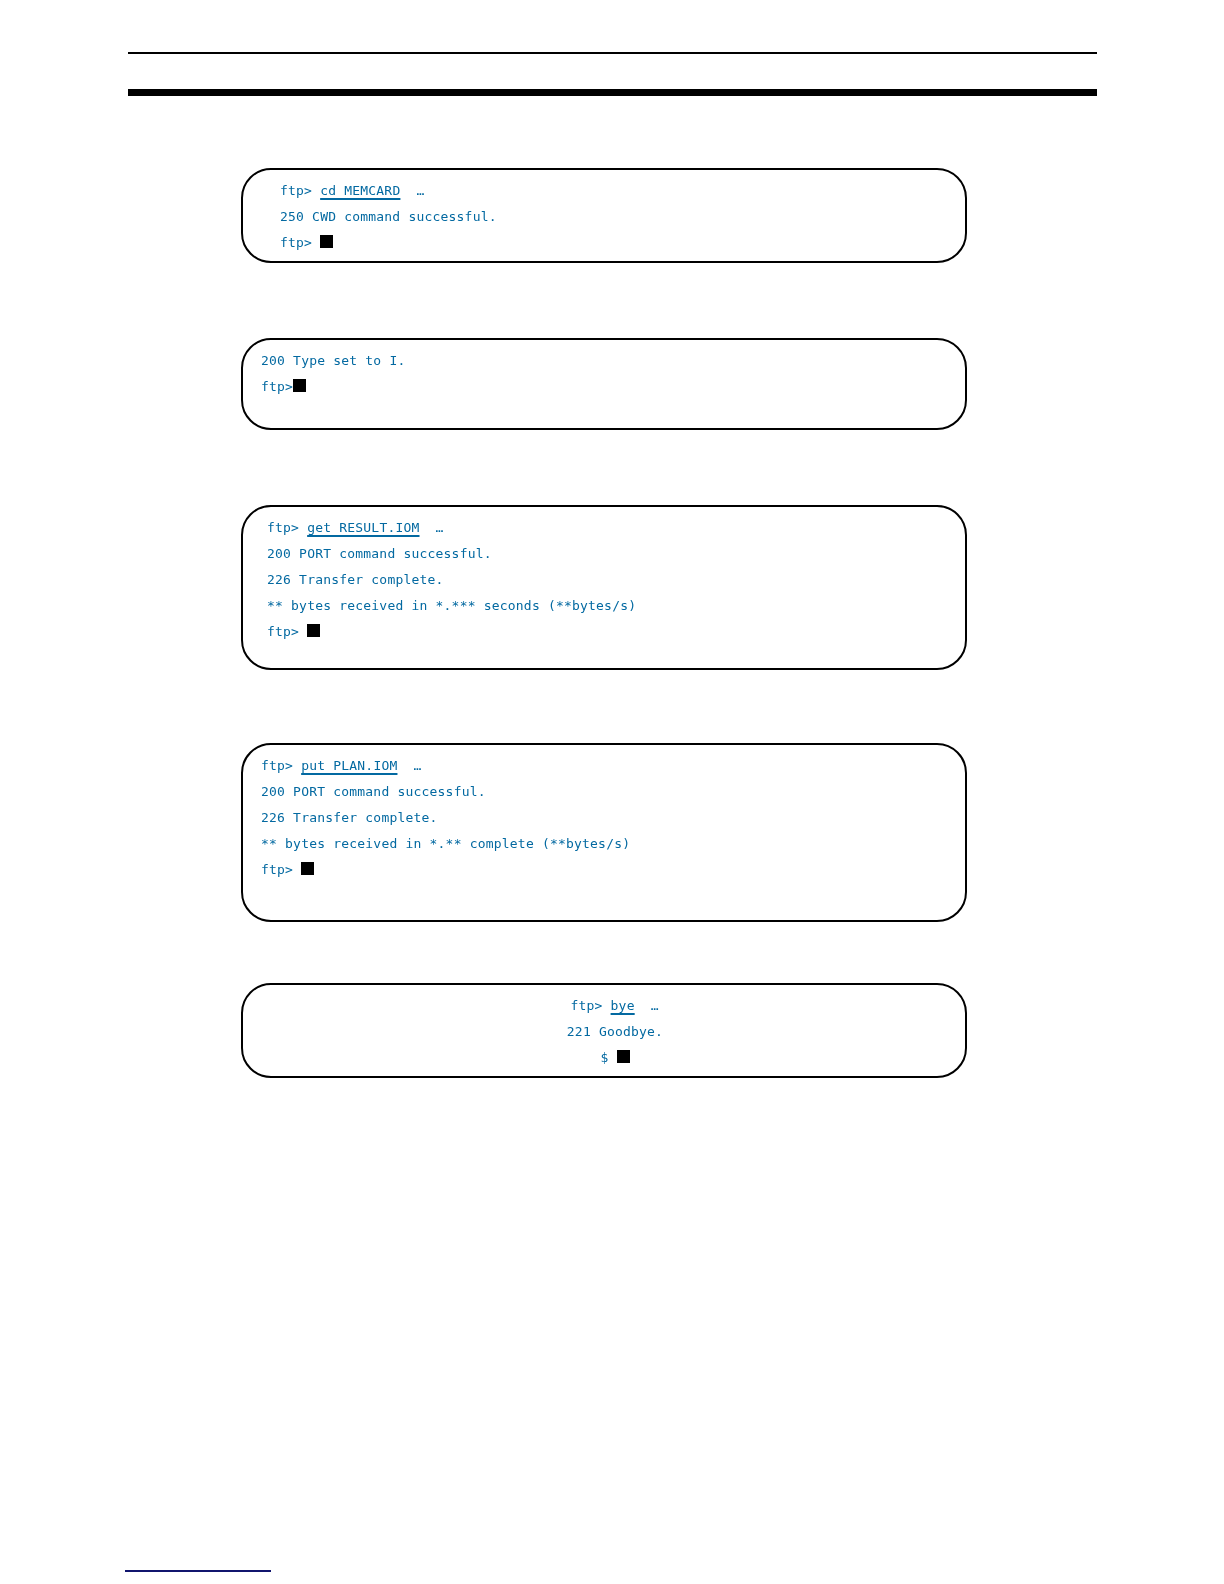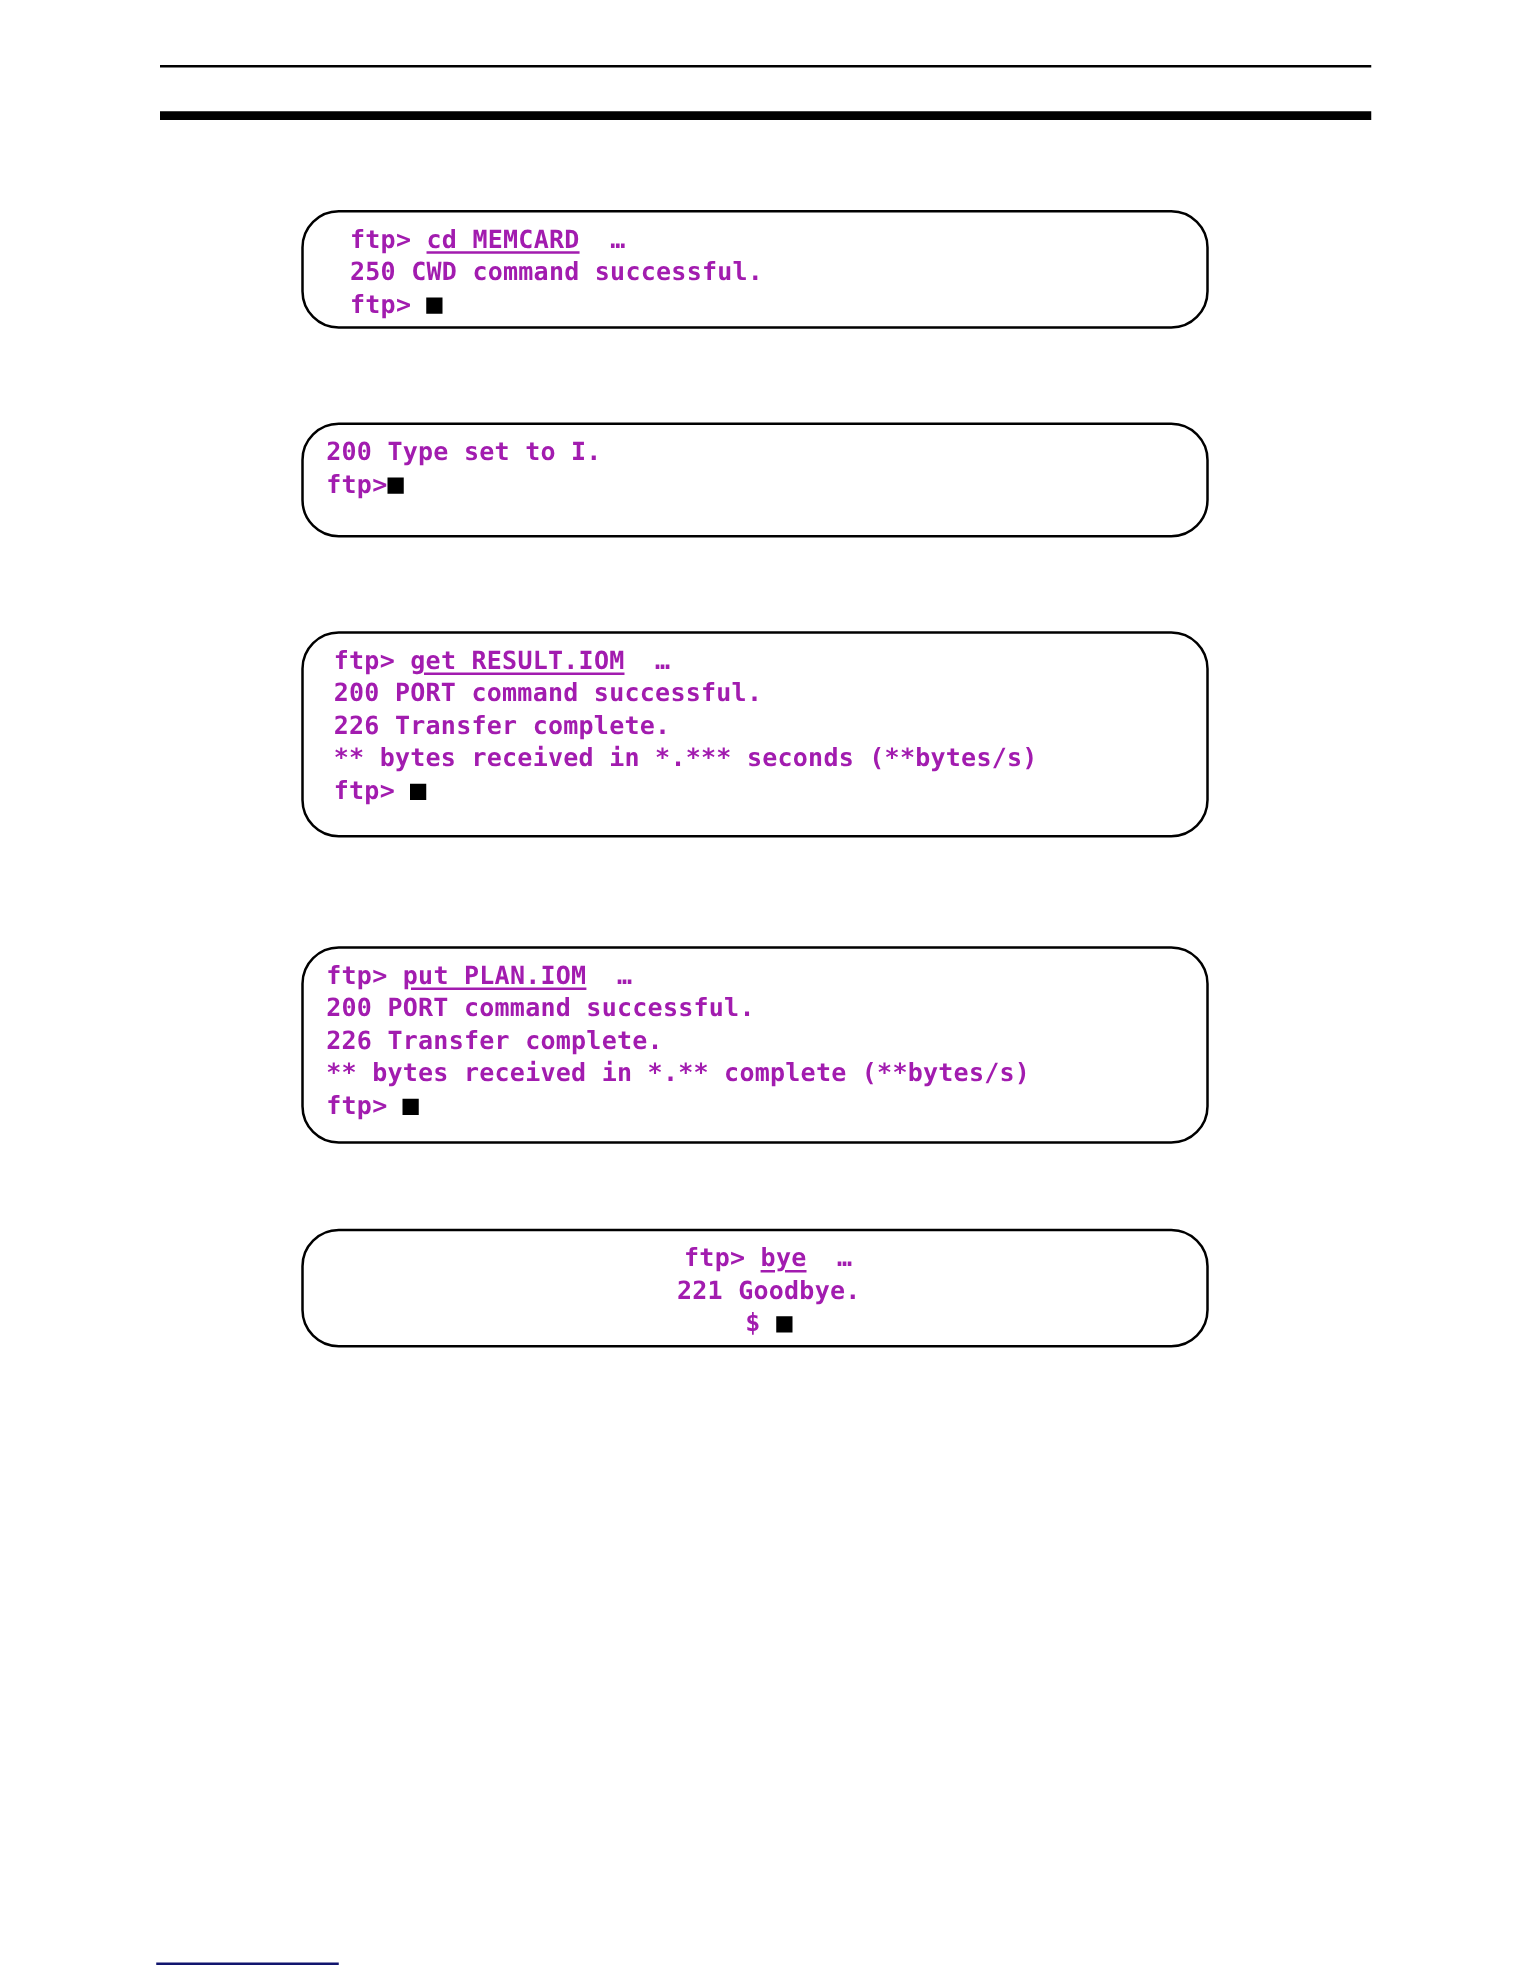--- a/index.html
+++ b/index.html
@@ -53,24 +53,24 @@
     border-radius: 30px;
     background: #ffffff;
     overflow: hidden;
   }
   .term-lines {
     padding-top: 8px;
     padding-bottom: 8px;
   }
   .term-line {
     font-family: "DejaVu Sans Mono", "Liberation Mono", monospace;
-    font-weight: bold;
-    font-size: 20px;
+    font-weight: normal;
+    font-size: 13px;
     line-height: 26px;
-    color: #a21caf;
+    color: #0369a1;
     white-space: pre;
     letter-spacing: 0.2px;
   }
   .u {
     text-decoration: underline;
     text-underline-offset: 3px;
     text-decoration-thickness: 2px;
   }
   .cursor {
     display: inline-block;
@@ -86,21 +86,21 @@
   
   #box-1 { top: 168px;  height: 95px;  }
   #box-1 .term-lines { padding-left: 37px; }
 
   #box-2 { top: 338px;  height: 92px;  }
   #box-2 .term-lines { padding-left: 18px; }
 
   #box-3 { top: 505px;  height: 165px; }
   #box-3 .term-lines { padding-left: 24px; }
 
-  #box-4 { top: 743px;  height: 158px; margin-top: 14px; }
+  #box-4 { top: 743px;  height: 179px; }
   #box-4 .term-lines { padding-left: 18px; }
 
   #box-5 { top: 983px;  height: 95px;  }
   #box-5 .term-lines { padding-left: 22px; text-align: center; }
 </style>
 </head>
 <body>
 
 <div class="rule-thin"></div>
 <div class="rule-thick"></div>

